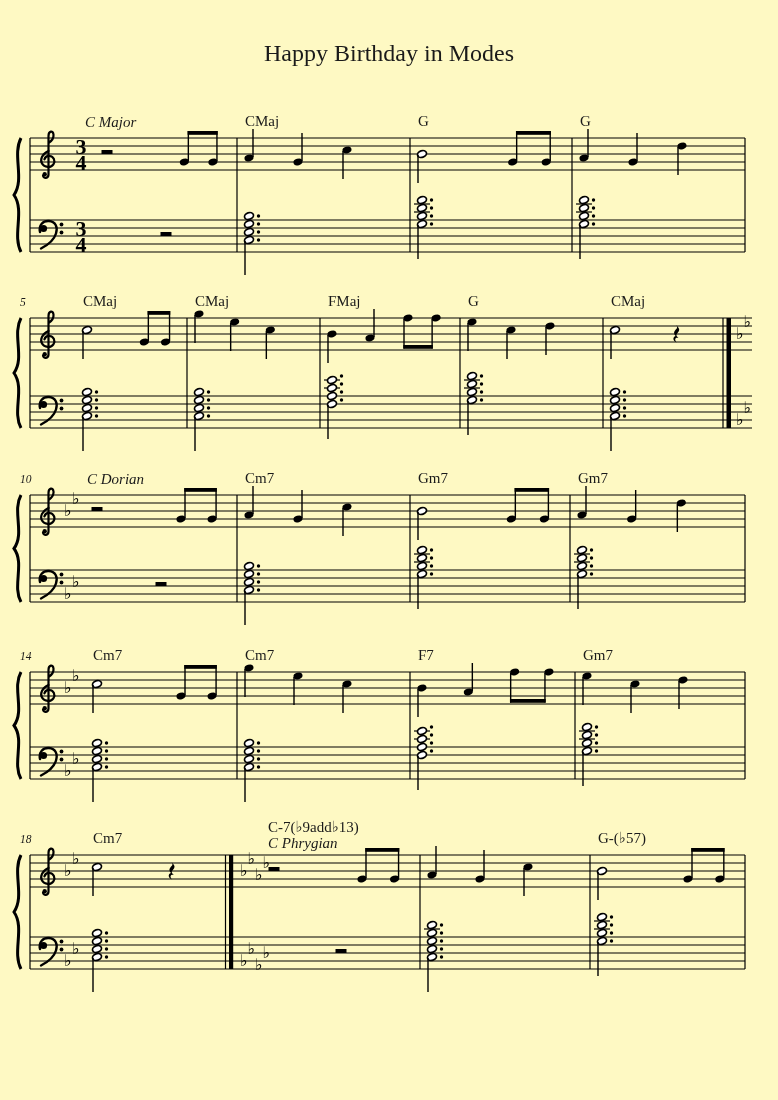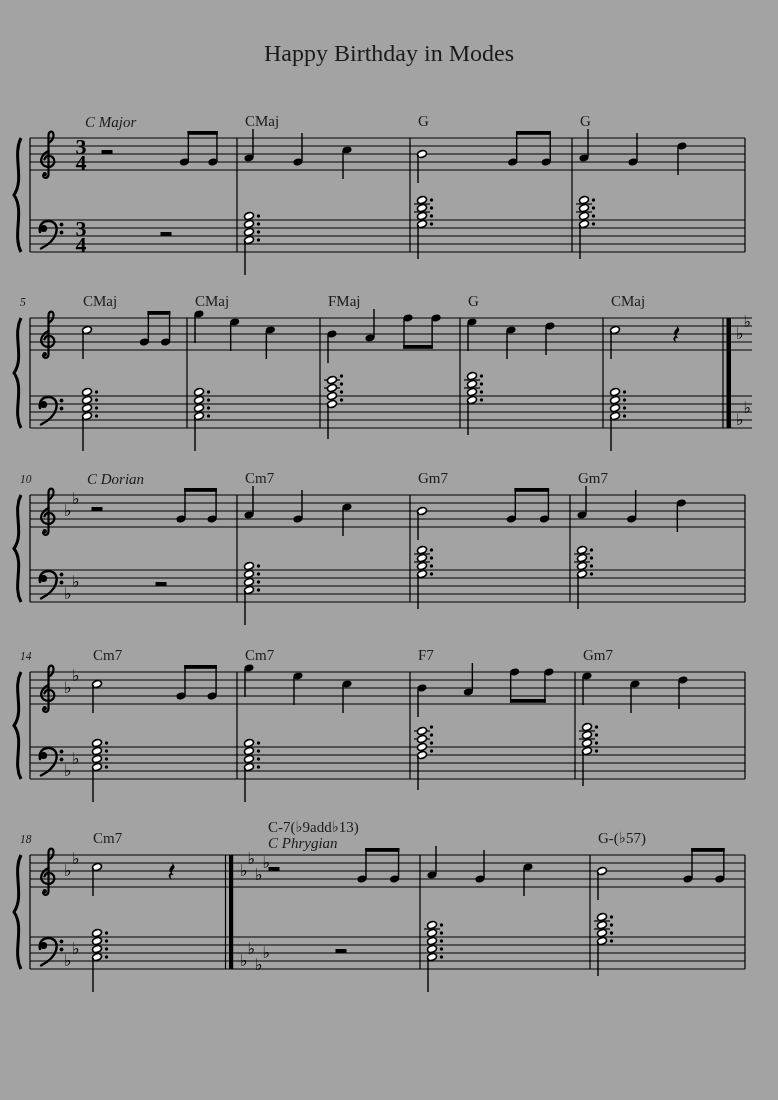--- a/index.html
+++ b/index.html
@@ -1,16 +1,16 @@
 <!DOCTYPE html>
 <html><head>
 <meta charset="utf-8">
 <style>
   html,body{margin:0;padding:0;background:#e8e8e8;}
-  .page{position:relative;width:778px;height:1100px;background:#a3a3a3;margin:0 auto;
+  .page{position:relative;width:778px;height:1100px;background:#fef9c3;margin:0 auto;
         font-family:"Liberation Serif","DejaVu Serif",serif;overflow:hidden;}
   .title{position:absolute;top:40px;left:0;width:100%;text-align:center;
          font-size:24px;color:#1a1a1a;font-weight:400;}
   svg{position:absolute;top:0;left:0;}
   .sl{stroke:#000;stroke-width:1.05;}
   .bar{stroke:#000;stroke-width:1.2;}
   .stem{stroke:#000;stroke-width:1.4;}
   .ledger{stroke:#000;stroke-width:1.2;}
   .nh{fill:#000;}
   .hollow{fill:#fff;stroke:#000;stroke-width:1.7;}

